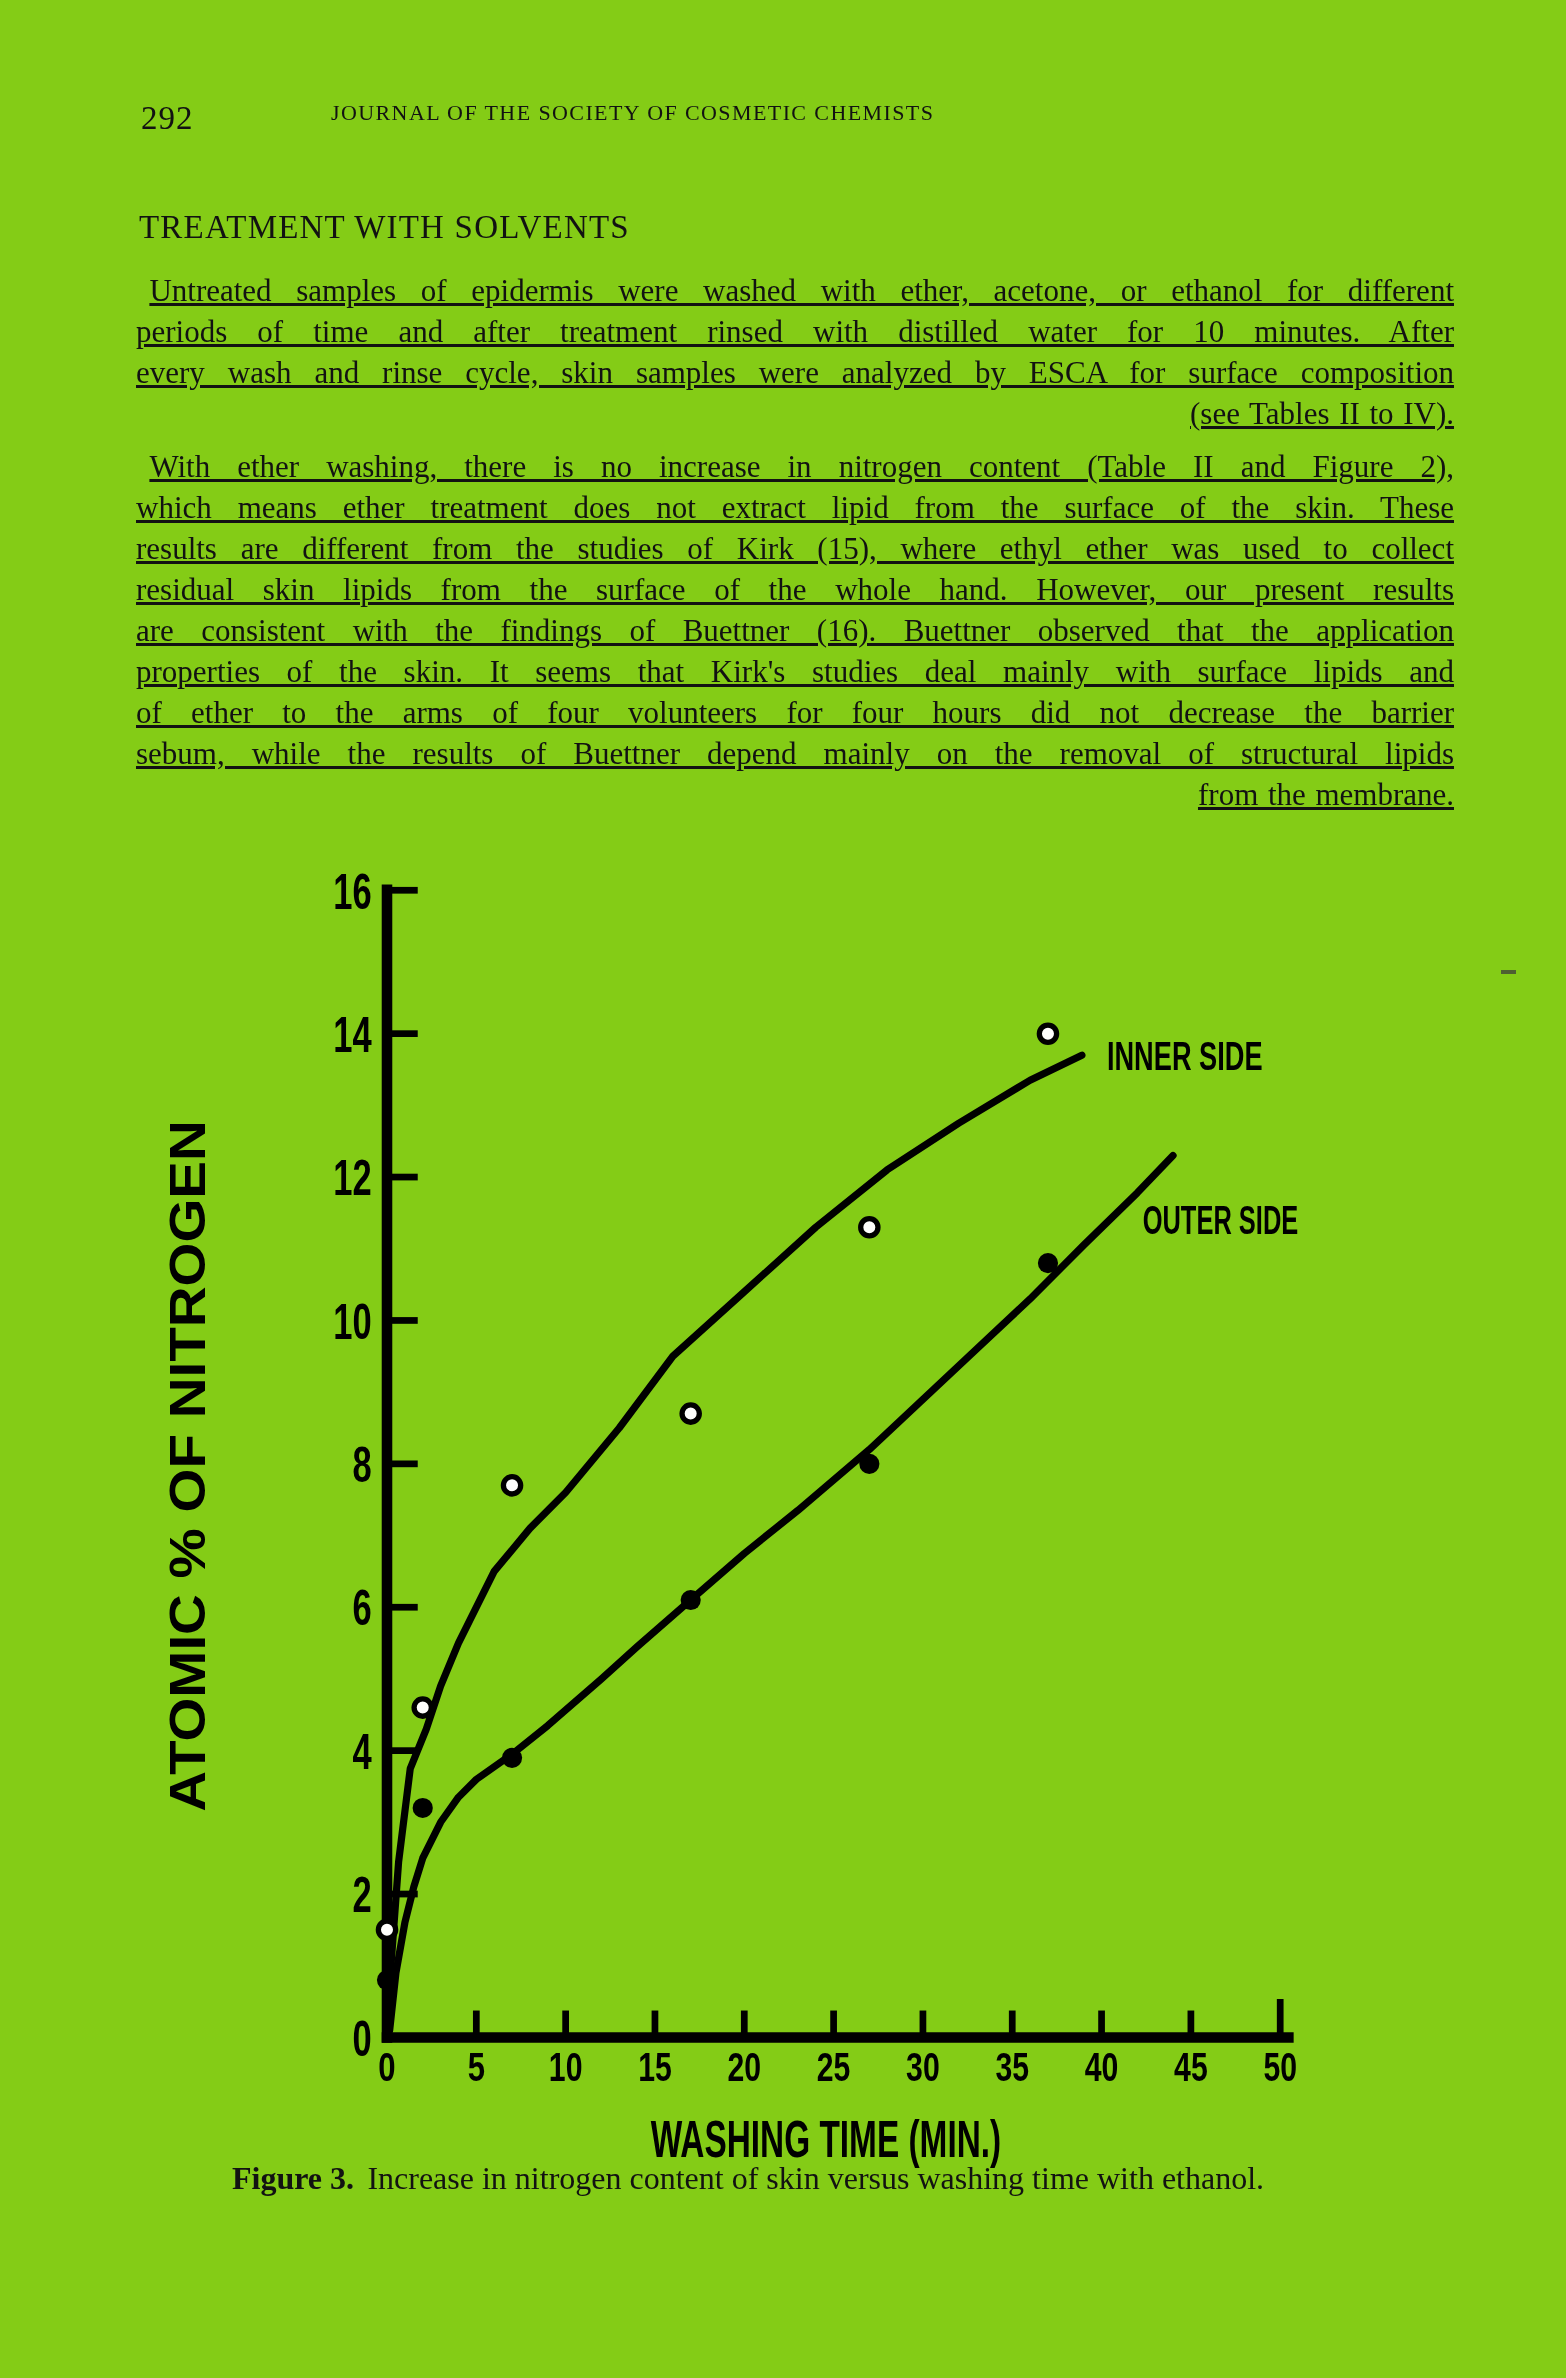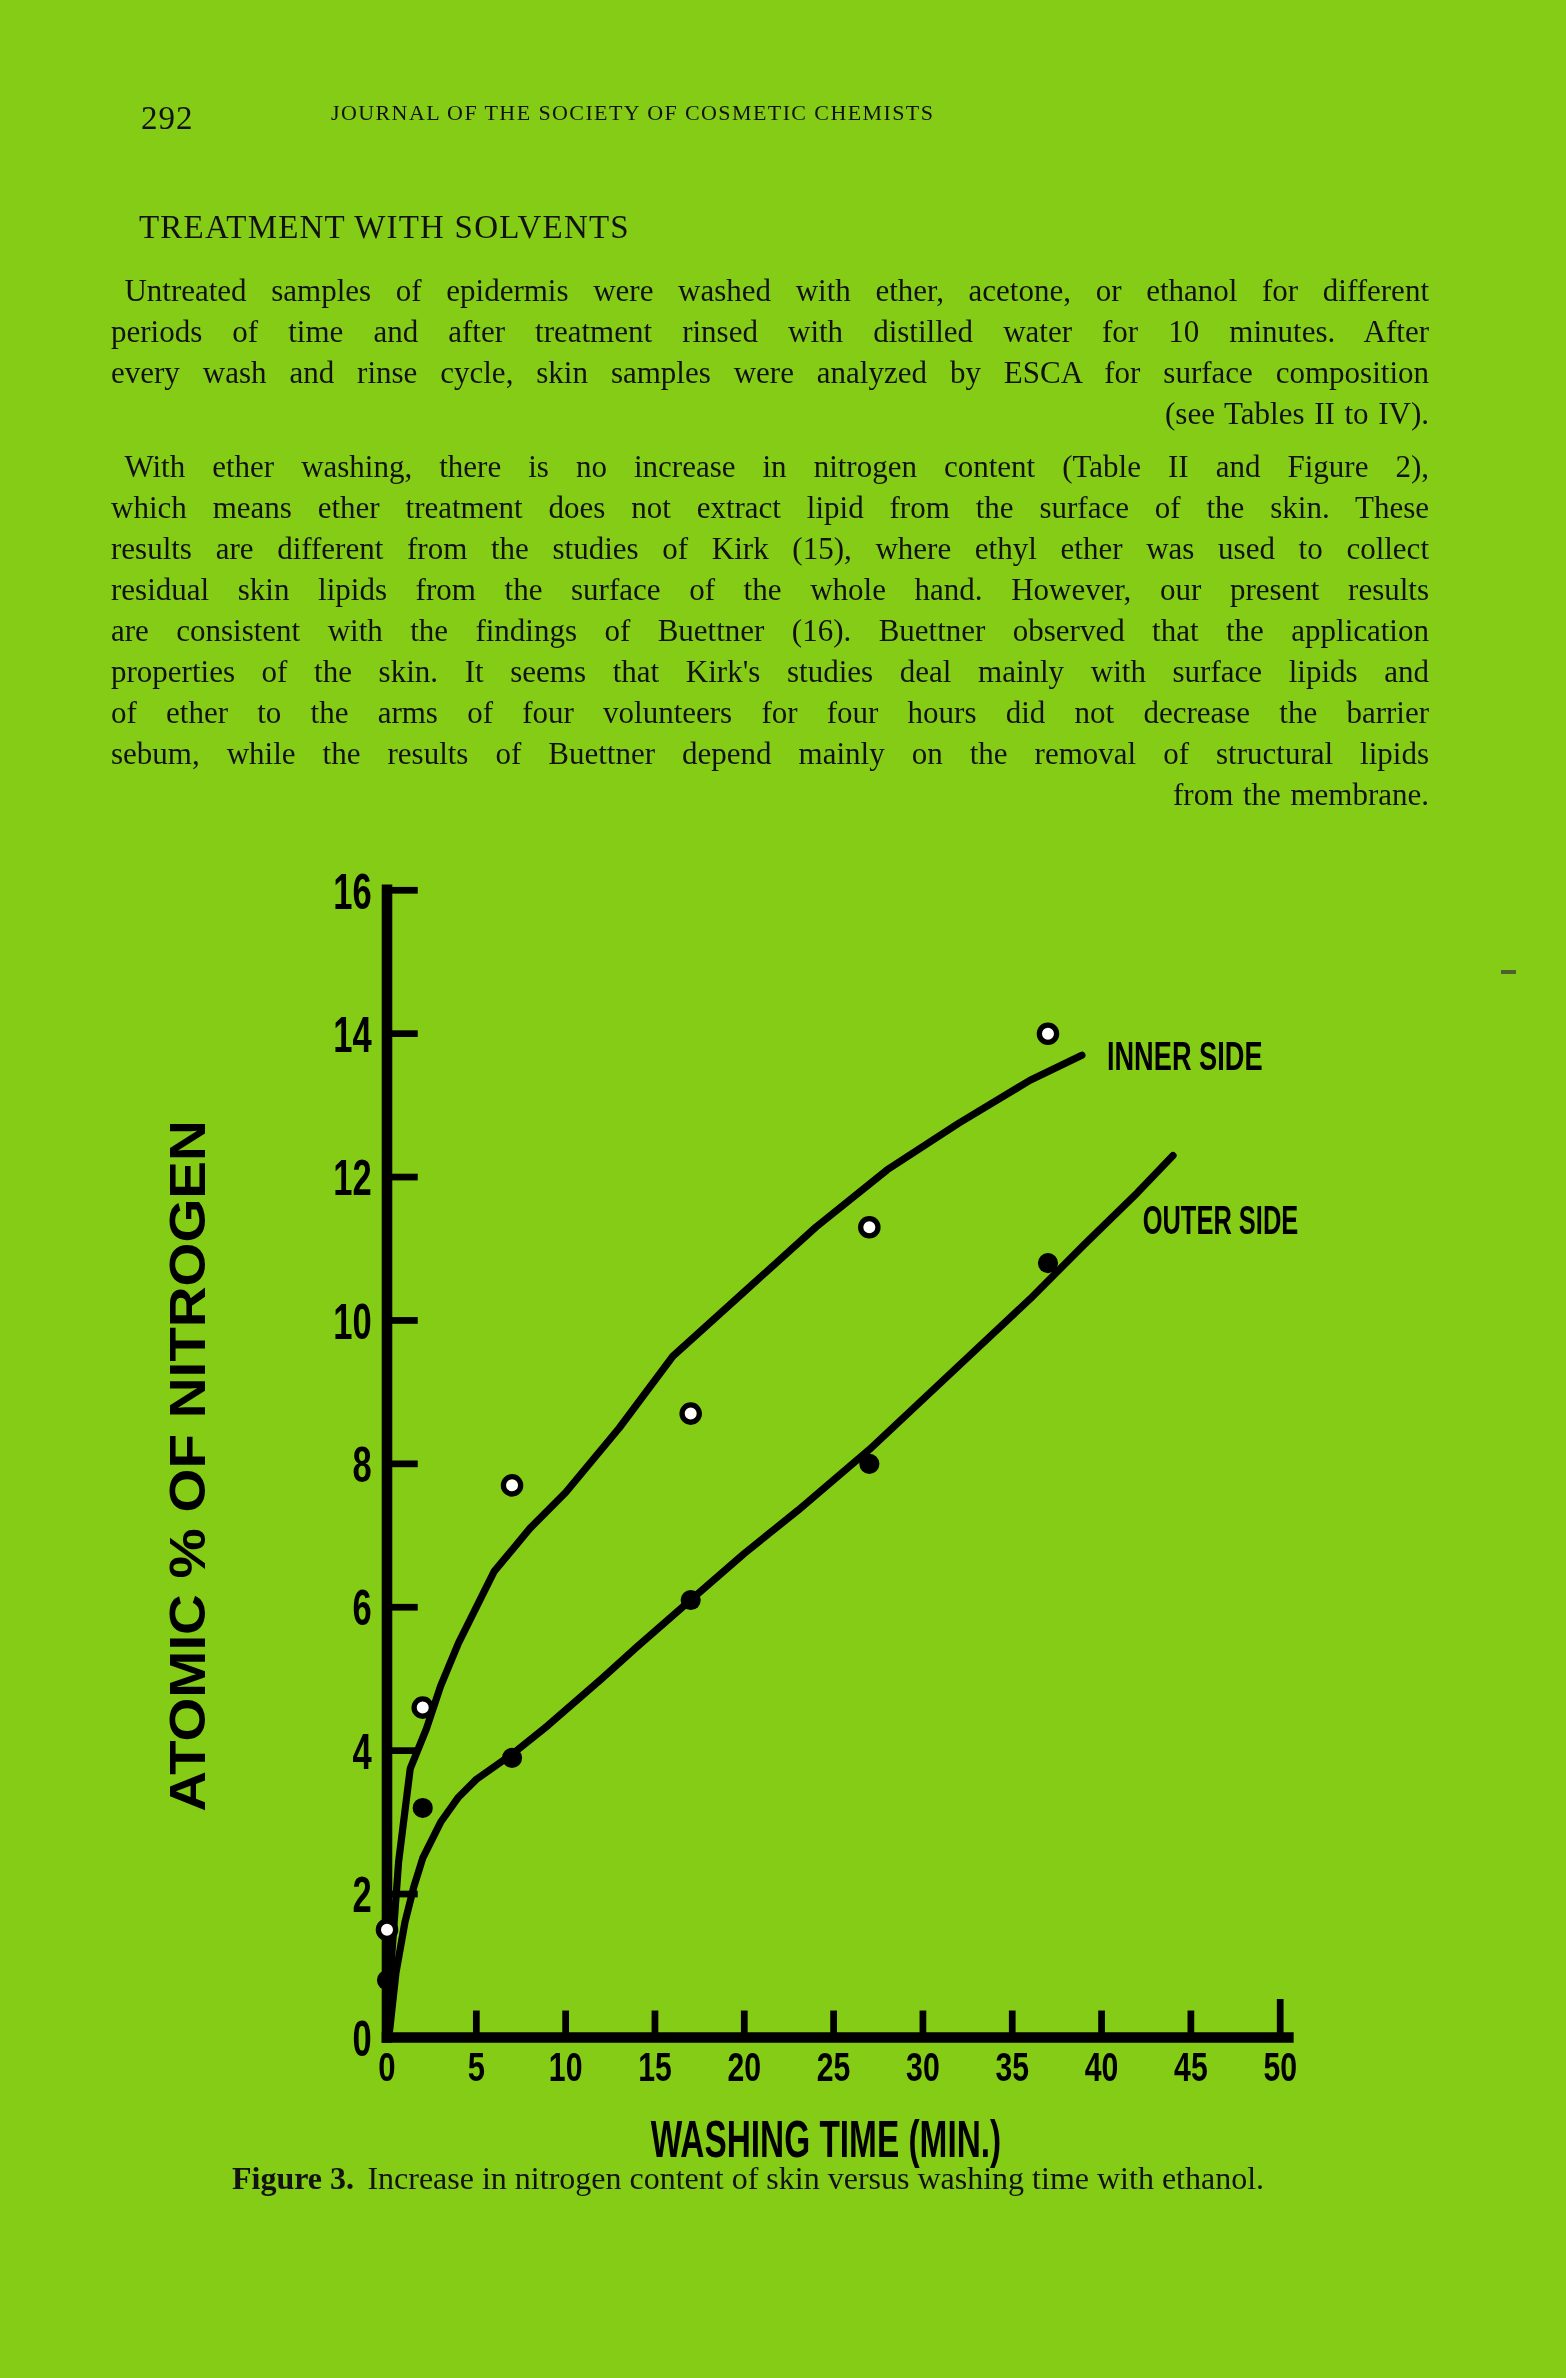--- a/index.html
+++ b/index.html
@@ -18,23 +18,24 @@
   }
   .journal-title{
     position:absolute;left:331px;top:100px;
     font-size:22px;letter-spacing:1.4px;white-space:nowrap;
   }
   .section-heading{
     position:absolute;left:139px;top:209px;
     font-size:33px;letter-spacing:1.2px;
   }
   .para{
-    position:absolute;left:111px;width:1318px;
+    position:absolute;left:136px;width:1318px;
     font-size:31px;line-height:41px;
     word-spacing:1.9px;
+    text-decoration:underline;
   }
   .para .jline{
     text-align:justify;height:41px;overflow:hidden;
   }
   .para .jline::after{content:"";display:inline-block;width:100%;height:0;}
   .para .lline{text-align:right;height:41px;}
   .para .first{padding-left:13.4px;}
   #para-1{top:270px;}
   #para-2{top:446px;}
   .chart-svg{position:absolute;left:163px;top:858px;}

